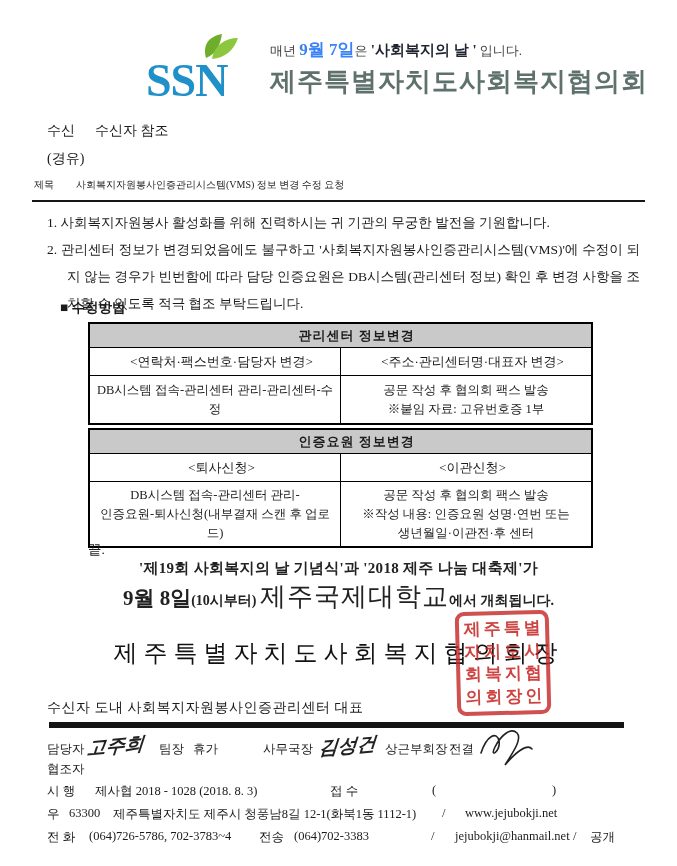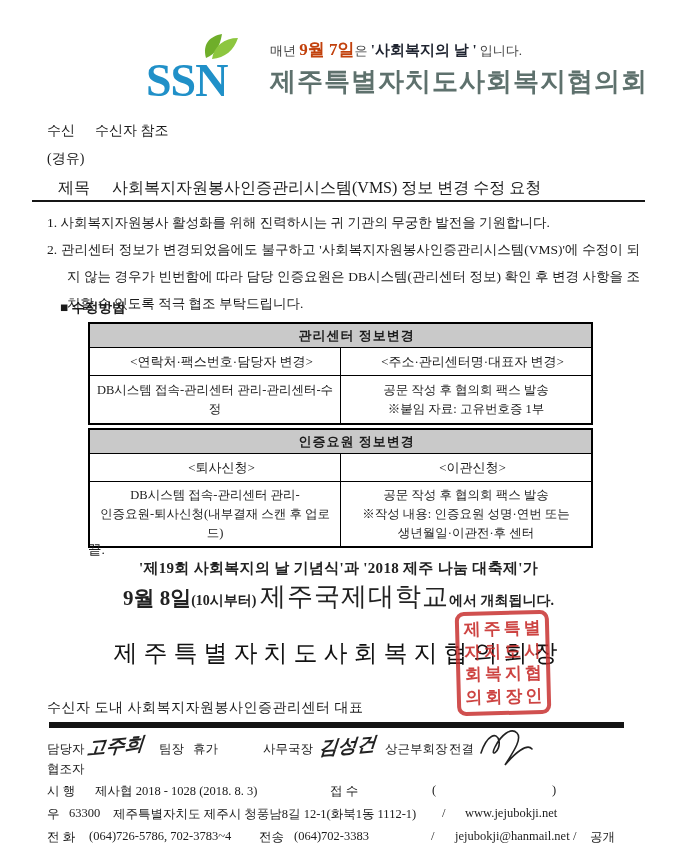--- a/index.html
+++ b/index.html
@@ -7,29 +7,29 @@
         font-family:Liberation Serif, serif;color:#1b1b1b;overflow:hidden;}
 
   
   .header{position:absolute;left:146px;top:34px;display:flex;align-items:flex-start;}
   .logo{position:relative;width:114px;height:72px;flex:0 0 auto;}
   .logo-ssn{position:absolute;left:0;bottom:2px;font-size:46px;font-weight:800;
             color:#2090c8;letter-spacing:-1px;line-height:1;}
   .logo-leaves{position:absolute;left:46px;top:-2px;}
   .header-right{margin-left:10px;padding-top:4px;}
   .tagline{font-size:13px;color:#3c3c3c;white-space:nowrap;}
-  .tagline .num{font-size:17px;font-weight:600;color:#c2410c;}
+  .tagline .num{font-size:17px;font-weight:600;color:#3b82f6;}
   .tagline .hl{font-size:15px;font-weight:800;color:#1f2430;}
   .org-name{margin-top:3px;font-size:26px;font-weight:700;color:#5e716d;letter-spacing:1px;white-space:nowrap;}
 
   
   .line-recv{position:absolute;left:47px;top:122px;font-size:14px;}
   .line-recv .lbl{margin-right:20px;}
   .line-via{position:absolute;left:47px;top:150px;font-size:14px;text-align:center;}
-  .line-subject{position:absolute;left:58px;top:178px;font-size:16px;}
+  .line-subject{position:absolute;left:34px;top:178px;font-size:10px;}
   .line-subject .lbl{margin-right:22px;}
   .rule{position:absolute;left:32px;top:200px;width:613px;height:2px;background:#161616;}
 
   
   .bodytext{position:absolute;left:47px;top:209px;width:593px;font-size:13.5px;line-height:27px;
             text-align:justify;word-break:break-all;}
   .para2{padding-left:20px;text-indent:-20px;}
   .method{position:absolute;left:60px;top:299px;font-size:13.5px;font-weight:600;}
 
   

